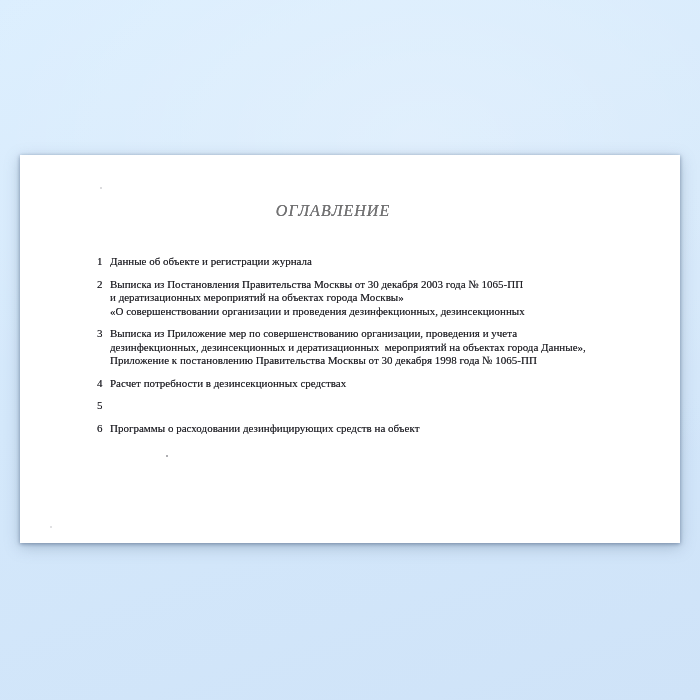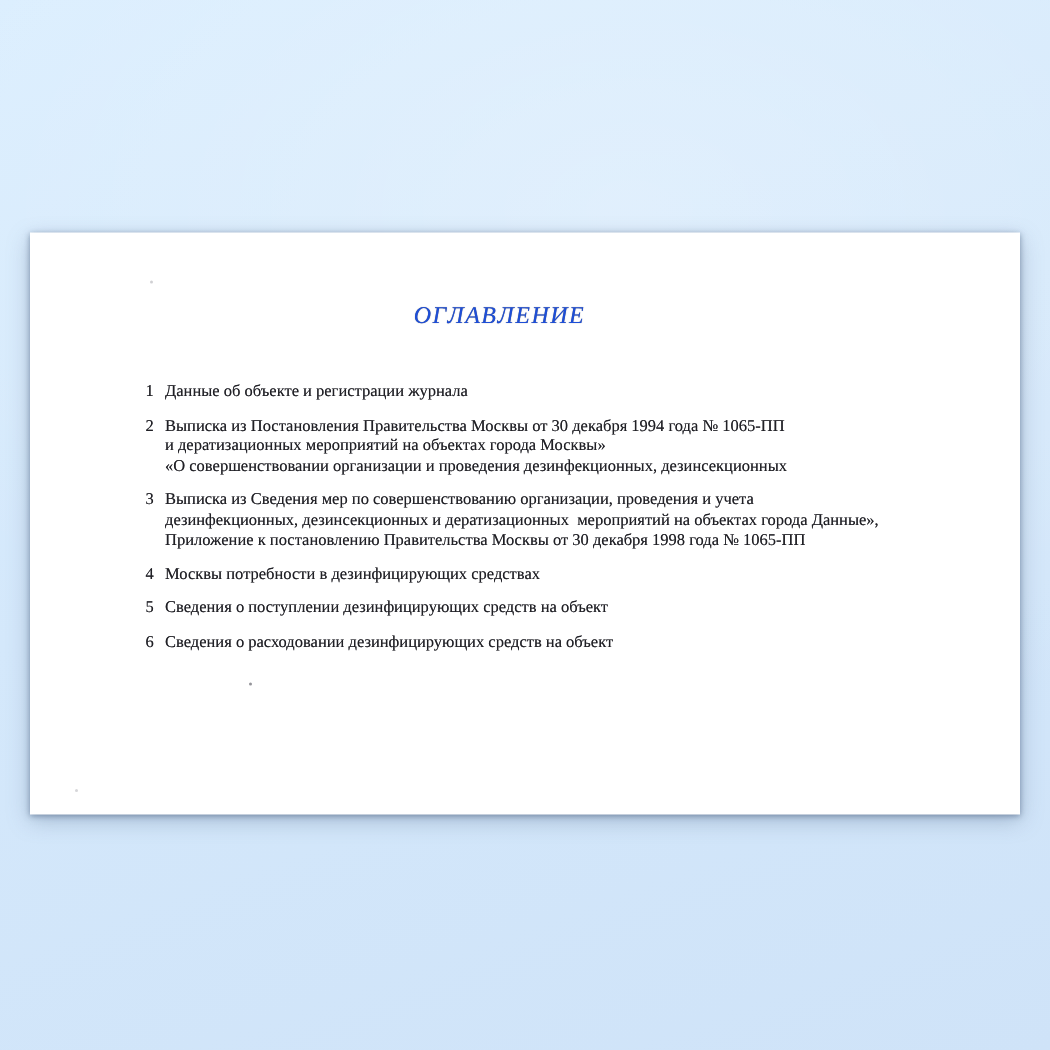--- a/index.html
+++ b/index.html
@@ -28,21 +28,21 @@
       0 4px 14px rgba(96, 117, 147, 0.38);
   }
   .title {
     margin: 47px 0 0 0;
     text-align: center;
     transform: translateX(-17px);
     font-style: italic;
     font-weight: 400;
     font-size: 16px;
     letter-spacing: 1px;
-    color: #1d4ed8;
+    color: #737373;
     text-shadow: 0 0 0.5px rgba(30,30,40,0.7);
   }
   .toc {
     margin-top: 35px;
     padding-left: 77px;
     padding-right: 40px;
     color: #212126;
     font-size: 11px;
     line-height: 13.5px;
     text-shadow: 0 0 0.4px rgba(30,30,40,0.65);
@@ -78,53 +78,50 @@
     <div class="toc-item">
       <span class="num">1</span>
       <div class="lines">
         <div class="line">Данные об объекте и регистрации журнала</div>
       </div>
     </div>
 
     <div class="toc-item">
       <span class="num">2</span>
       <div class="lines">
-        <div class="line">Выписка из Постановления Правительства Москвы от 30 декабря 1994 года № 1065-ПП</div>
+        <div class="line">Выписка из Постановления Правительства Москвы от 30 декабря 2003 года № 1065-ПП</div>
         <div class="line">и дератизационных мероприятий на объектах города Москвы»</div>
         <div class="line">«О совершенствовании организации и проведения дезинфекционных, дезинсекционных</div>
       </div>
     </div>
 
     <div class="toc-item">
       <span class="num">3</span>
       <div class="lines">
-        <div class="line">Выписка из Сведения мер по совершенствованию организации, проведения и учета</div>
+        <div class="line">Выписка из Приложение мер по совершенствованию организации, проведения и учета</div>
         <div class="line">дезинфекционных, дезинсекционных и дератизационных  мероприятий на объектах города Данные»,</div>
         <div class="line">Приложение к постановлению Правительства Москвы от 30 декабря 1998 года № 1065-ПП</div>
       </div>
     </div>
 
     <div class="toc-item">
       <span class="num">4</span>
       <div class="lines">
-        <div class="line">Москвы потребности в дезинфицирующих средствах</div>
+        <div class="line">Расчет потребности в дезинсекционных средствах</div>
       </div>
     </div>
 
     <div class="toc-item">
       <span class="num">5</span>
-      <div class="lines">
-        <div class="line">Сведения о поступлении дезинфицирующих средств на объект</div>
-      </div>
     </div>
 
     <div class="toc-item">
       <span class="num">6</span>
       <div class="lines">
-        <div class="line">Сведения о расходовании дезинфицирующих средств на объект</div>
+        <div class="line">Программы о расходовании дезинфицирующих средств на объект</div>
       </div>
     </div>
 
   </div>
 
   <div class="speck speck-1"></div>
   <div class="speck speck-2"></div>
   <div class="speck speck-3"></div>
 
 </div>

